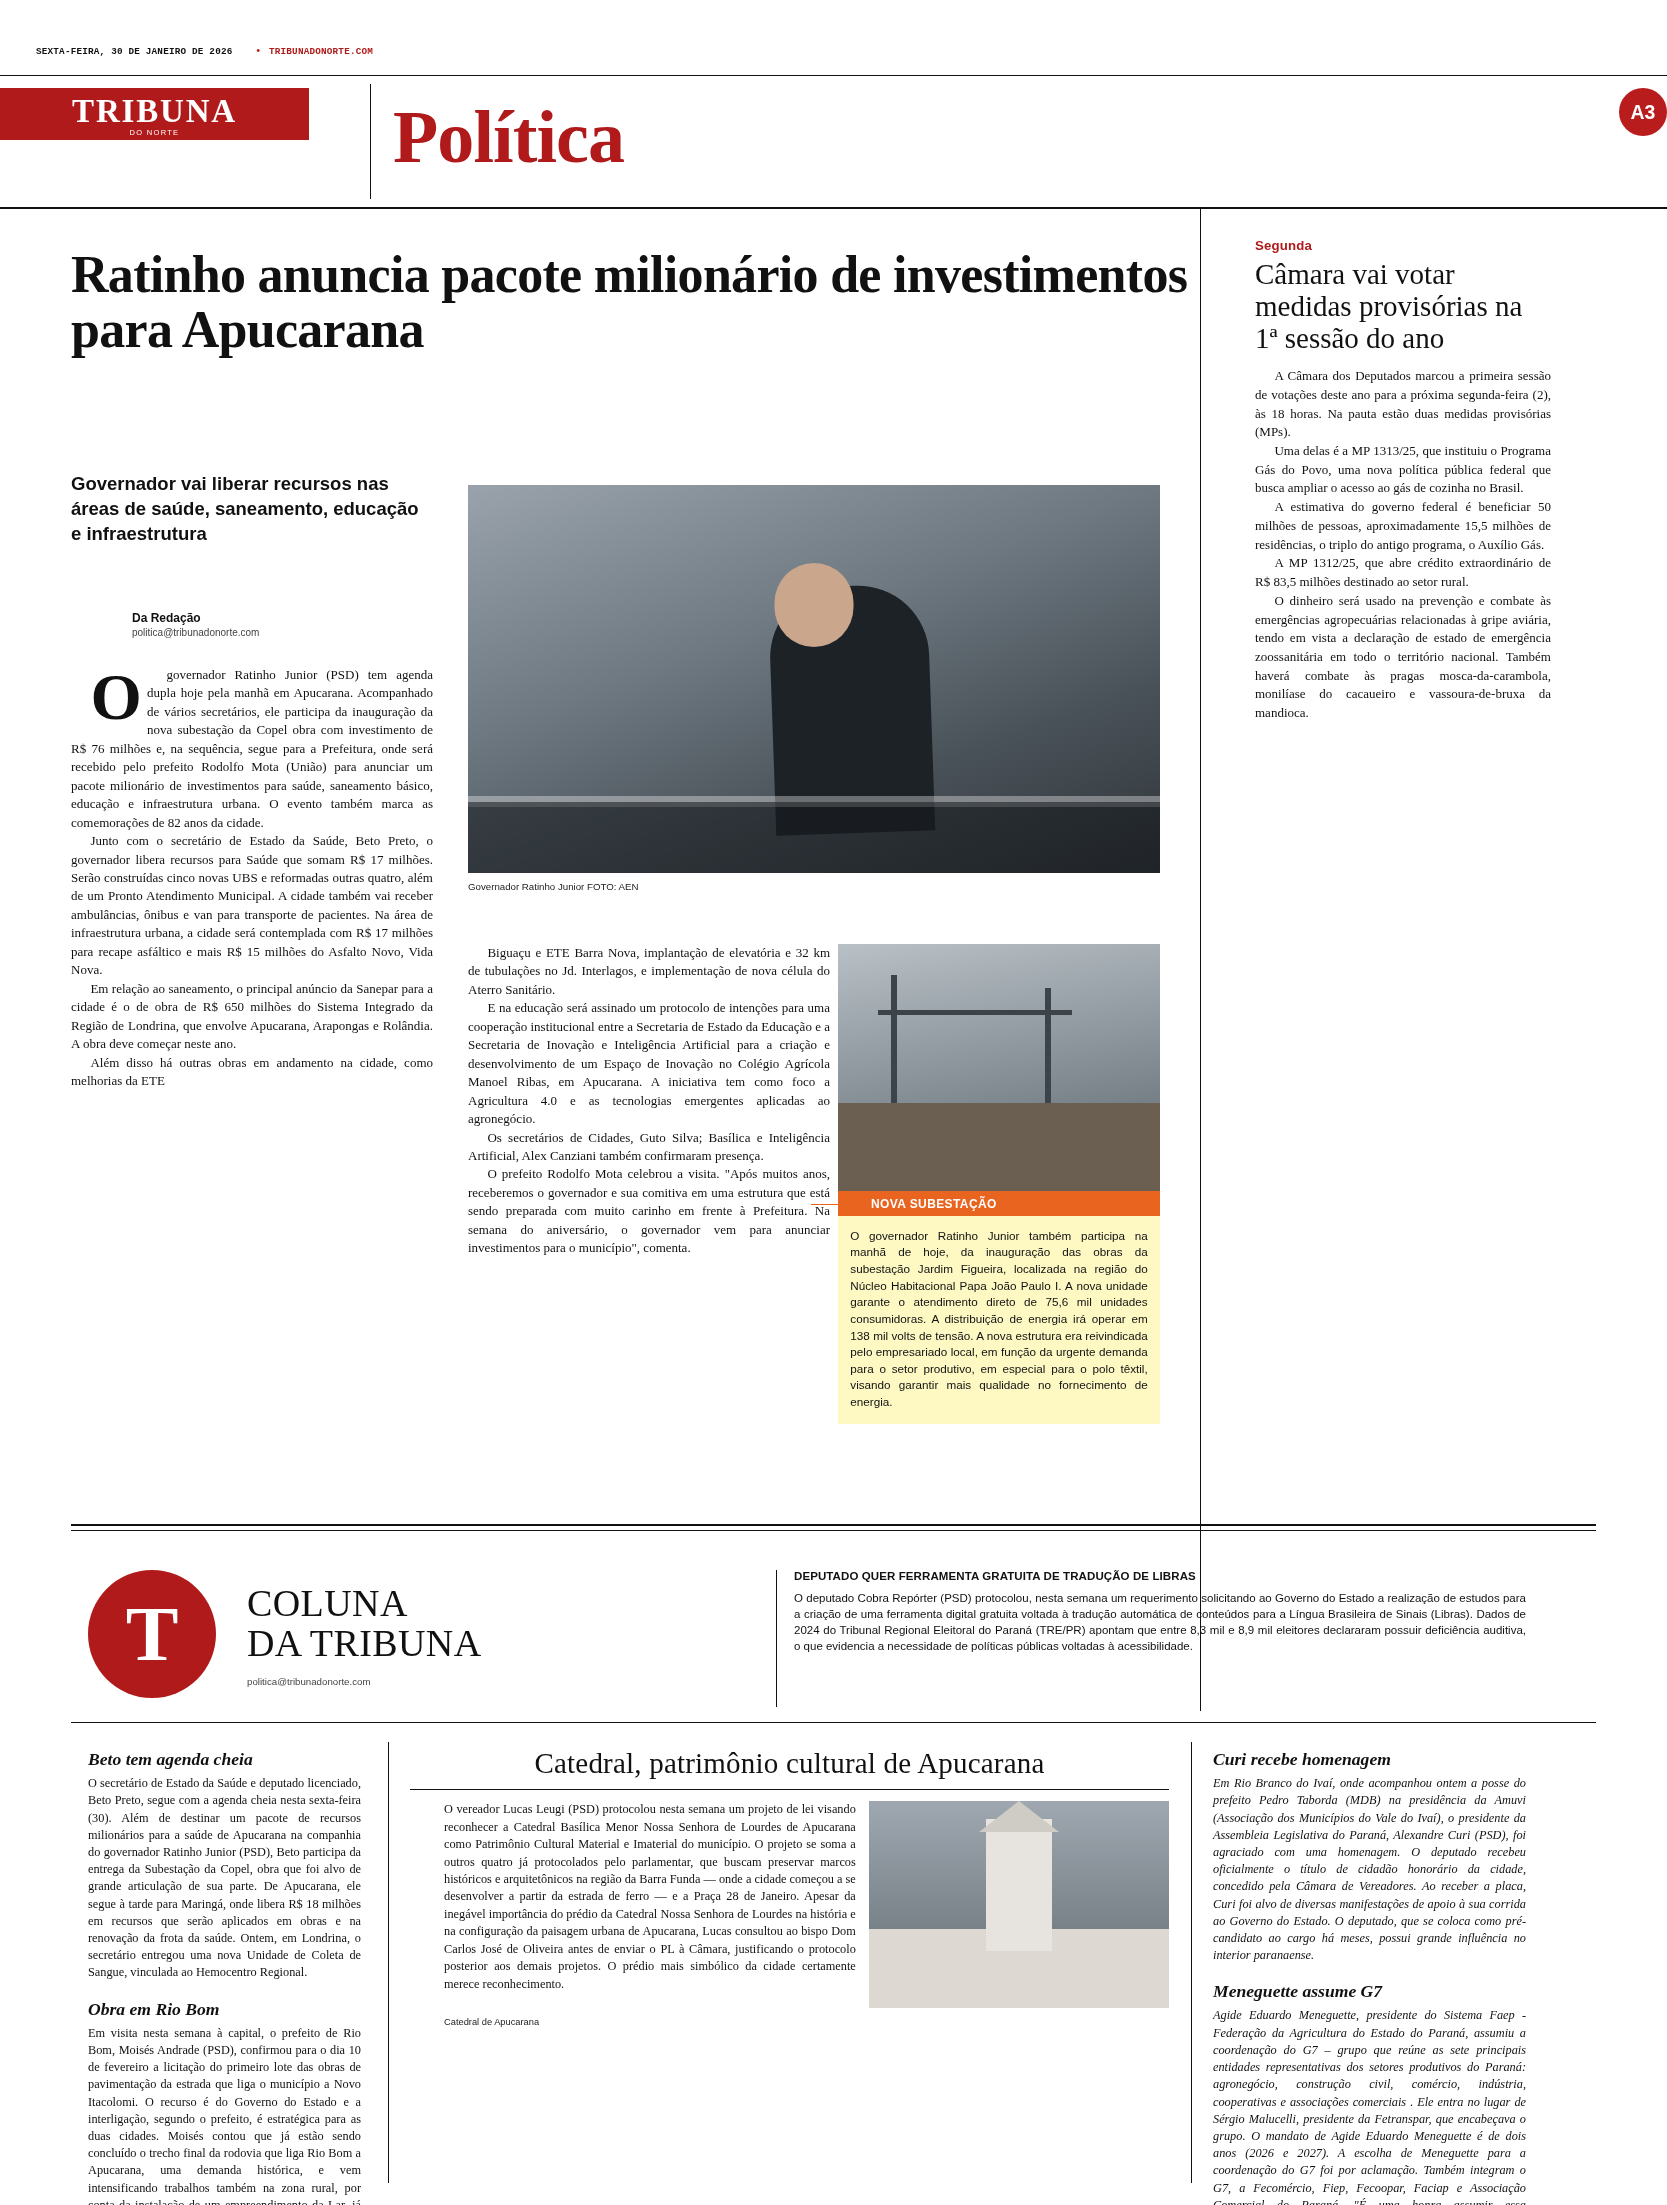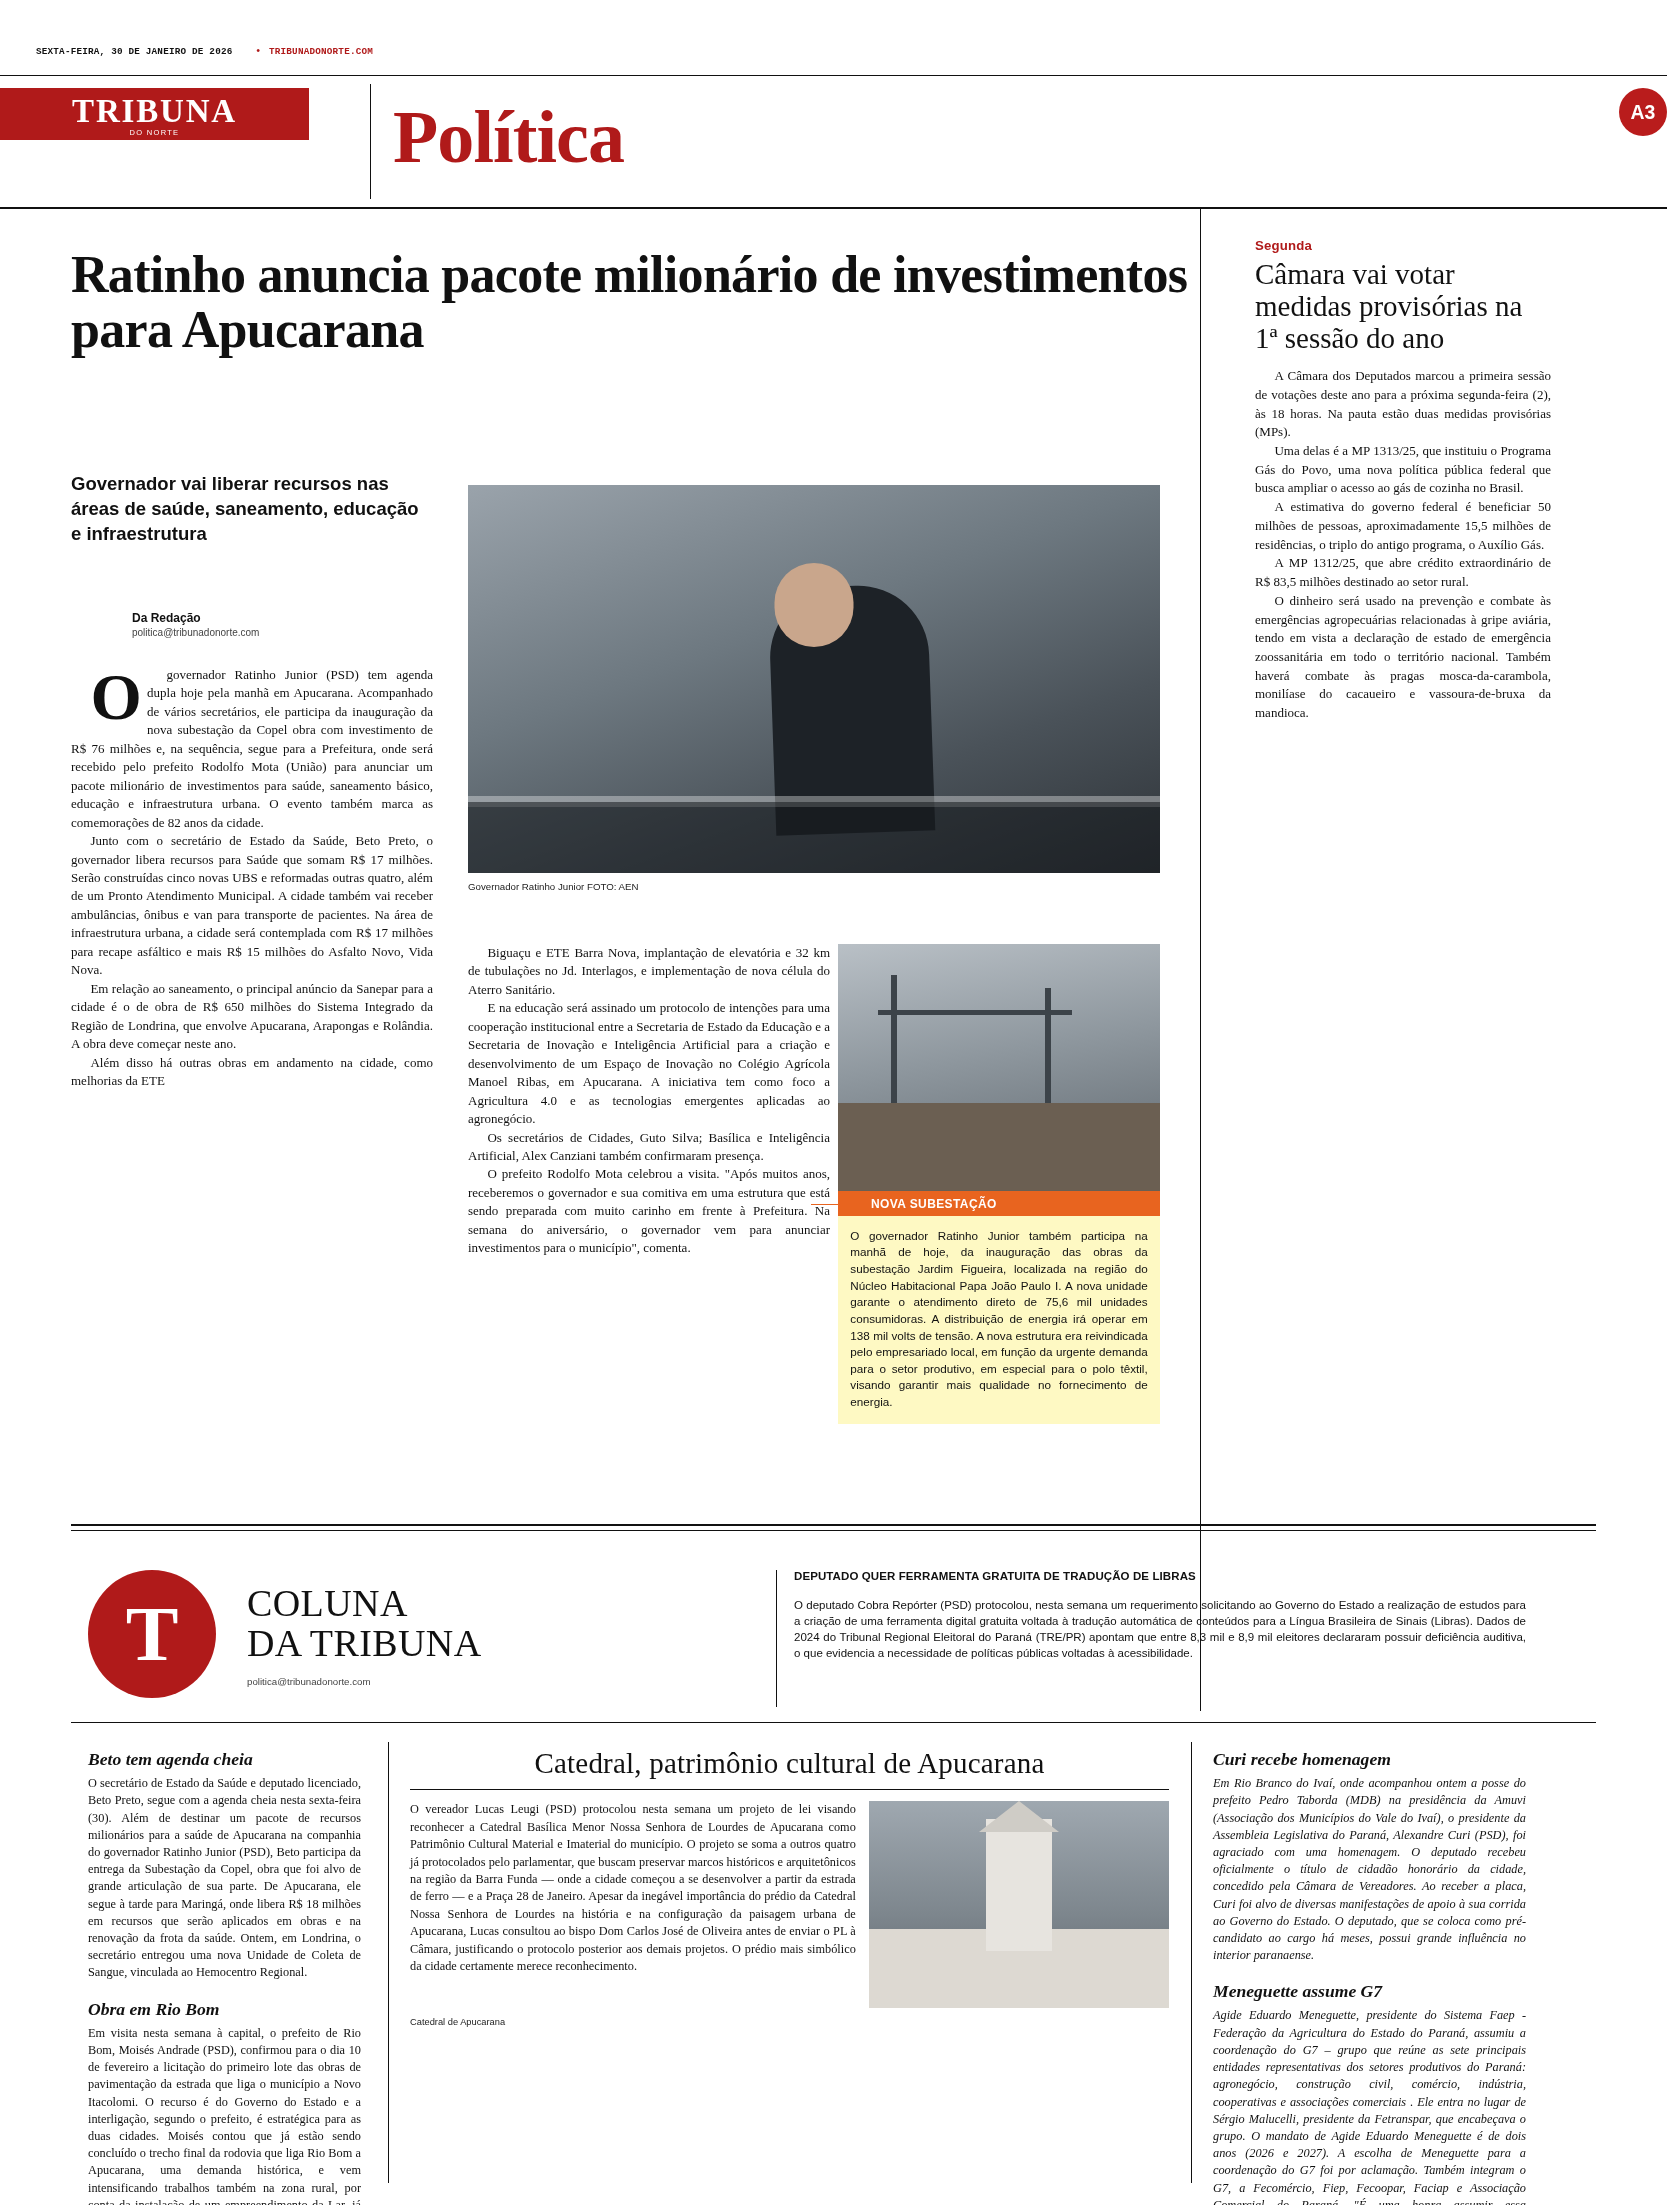--- a/index.html
+++ b/index.html
@@ -71,37 +71,37 @@
   .middiv{position:absolute;left:71px;right:71px;top:1524px;height:2.2px;background:#111;}
   .middiv2{position:absolute;left:71px;right:71px;top:1530px;height:0.9px;background:#111;}
 
   
   .colunaLogo{position:absolute;left:88px;top:1570px;width:128px;height:128px;border-radius:64px;background:#b01a1a;color:#fff;display:flex;align-items:center;justify-content:center;font-family:"Liberation Serif",serif;font-weight:700;font-size:79px;}
   .colunaTitle{position:absolute;left:247px;top:1583px;font-family:"Liberation Serif",serif;font-size:38px;line-height:1.06;color:#111;letter-spacing:0.4px;}
   .colunaMail{position:absolute;left:247px;top:1676px;font-family:"Liberation Sans",sans-serif;font-size:9.7px;color:#444;}
   .colunaRule{position:absolute;left:776px;top:1570px;width:0.9px;height:137px;background:#111;}
   .colunaNote{position:absolute;left:794px;top:1570px;width:732px;}
   .colunaNote .t{font-family:"Liberation Sans",sans-serif;font-weight:700;font-size:11.5px;color:#111;letter-spacing:0.1px;}
-  .colunaNote .x{font-family:"Liberation Sans",sans-serif;font-size:11.5px;line-height:1.38;color:#111;text-align:justify;margin-top:16px;}
+  .colunaNote .x{font-family:"Liberation Sans",sans-serif;font-size:11.5px;line-height:1.38;color:#111;text-align:justify;margin-top:9px;}
 
   .hr2{position:absolute;left:71px;right:71px;top:1722px;height:0.9px;background:#111;}
 
   
   .bl{position:absolute;left:88px;top:1747px;width:273px;font-size:12.3px;line-height:1.4;text-align:justify;color:#111;}
   .bl h3{font-family:"Liberation Serif",serif;font-style:italic;font-weight:700;font-size:17.6px;margin:0 0 3.5px 0;}
   .bl p{margin:0;}
   .bl .blk{margin-top:15px;}
 
   .vrule1{position:absolute;left:388px;top:1742px;width:0.9px;height:441px;background:#111;}
   .vrule2{position:absolute;left:1191px;top:1742px;width:0.9px;height:441px;background:#111;}
 
   .bc{position:absolute;left:410px;top:1747px;width:759px;}
   .bc .catTitle{font-family:"Liberation Serif",serif;font-size:29px;color:#111;text-align:center;letter-spacing:0.2px;}
   .bc .catRule{height:0.9px;background:#111;margin-top:8.8px;}
-  .bc .catBody{margin-top:11.5px;font-size:12.3px;line-height:1.42;text-align:justify;color:#111;}
+  .bc .catBody{margin-top:11.5px;font-size:12.3px;line-height:1.42;text-align:justify;color:#111;margin-left:34px;}
   .bc .catBody p{margin:0;}
   .catPhoto{float:right;width:300px;height:207px;margin:0 0 8px 13.2px;background:linear-gradient(180deg,#9fa8b0 0%,#7d868d 55%,#5a6369 100%);position:relative;overflow:hidden;}
   .catPhoto .tower{position:absolute;left:50%;top:17.6px;transform:translateX(-50%);width:66px;height:132px;background:#e7e4df;}
   .catPhoto .roof{position:absolute;left:50%;top:0px;transform:translateX(-50%);width:0;height:0;border-left:40px solid transparent;border-right:40px solid transparent;border-bottom:31px solid #cfccc6;}
   .catPhoto .bodyb{position:absolute;left:0;right:0;bottom:0;height:79px;background:#ddd9d2;}
   .catCap{clear:both;font-family:"Liberation Sans",sans-serif;font-size:9.3px;color:#222;margin-top:2.6px;}
 
   .br{position:absolute;left:1213px;top:1747px;width:313px;font-size:12.3px;line-height:1.4;text-align:justify;color:#111;}
   .br h3{font-family:"Liberation Serif",serif;font-style:italic;font-weight:700;font-size:17.6px;margin:0 0 3.5px 0;}
   .br p{margin:0;font-style:italic;}

